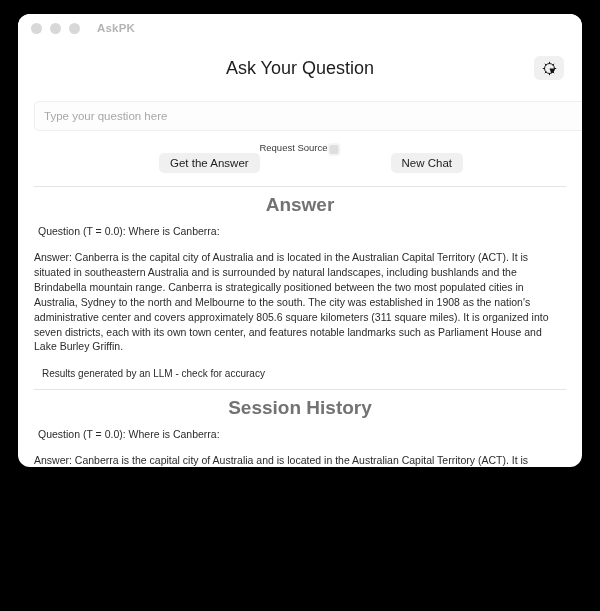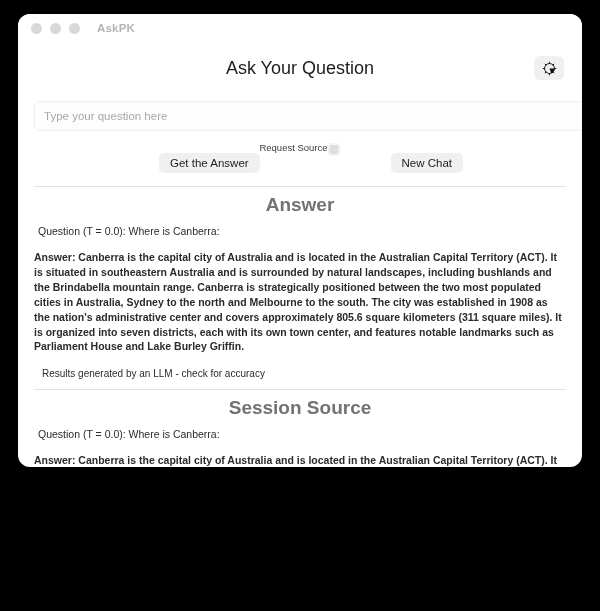--- a/index.html
+++ b/index.html
@@ -174,21 +174,20 @@
     font-size: 10.5px;
     color: #2b2b2b;
     margin: 4px;
   }
   .a-body {
     font-size: 10.5px;
     color: #2b2b2b;
     line-height: 1.42;
     margin: 13px 0 0 0;
     text-align: left;
-    font-weight: bold;
   }
   .disclaimer {
     font-size: 10px;
     color: #2b2b2b;
     margin: 14px 0 0 8px;
   }
   .session-block { margin-top: 0; }
 </style>
 </head>
 <body>
@@ -248,20 +247,20 @@
     <div>
       <h2 class="section-title">Answer</h2>
       <p class="q-line">Question (T = 0.0): Where is Canberra:</p>
       <p class="a-body">Answer: Canberra is the capital city of Australia and is located in the Australian Capital Territory (ACT). It is situated in southeastern Australia and is surrounded by natural landscapes, including bushlands and the Brindabella mountain range. Canberra is strategically positioned between the two most populated cities in Australia, Sydney to the north and Melbourne to the south. The city was established in 1908 as the nation's administrative center and covers approximately 805.6 square kilometers (311 square miles). It is organized into seven districts, each with its own town center, and features notable landmarks such as Parliament House and Lake Burley Griffin.</p>
       <p class="disclaimer">Results generated by an LLM - check for accuracy</p>
     </div>
 
     <div class="divider"></div>
 
     <div class="session-block">
-      <h2 class="section-title">Session Source</h2>
+      <h2 class="section-title">Session History</h2>
       <p class="q-line">Question (T = 0.0): Where is Canberra:</p>
       <p class="a-body">Answer: Canberra is the capital city of Australia and is located in the Australian Capital Territory (ACT). It is situated in southeastern Australia and is surrounded by natural landscapes, including bushlands and the Brindabella mountain range. Canberra is strategically positioned between the two most populated cities in Australia, Sydney to the north and Melbourne to the south. The city was established in 1908 as the nation's administrative center and covers approximately 805.6 square kilometers (311 square miles). It is organized into seven districts, each with its own town center, and features notable landmarks such as Parliament House and Lake Burley Griffin.</p>
       <p class="disclaimer">Results generated by an LLM - check for accuracy</p>
     </div>
 
   </div>
 </div>
 
 </body></html>

